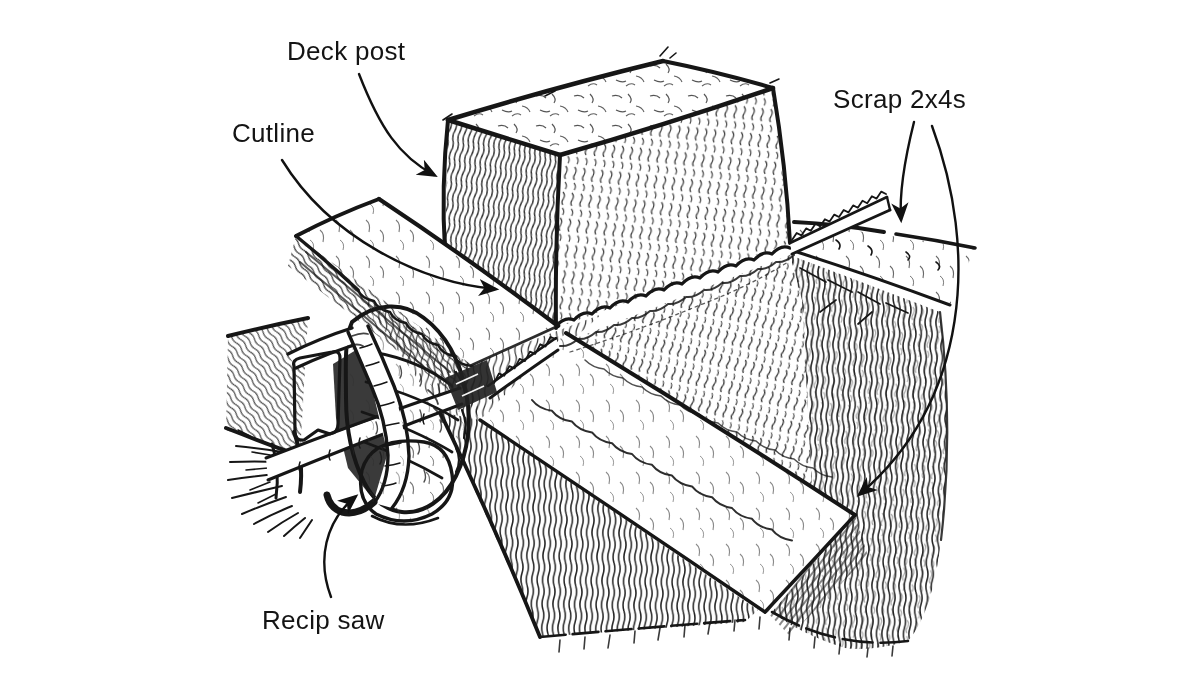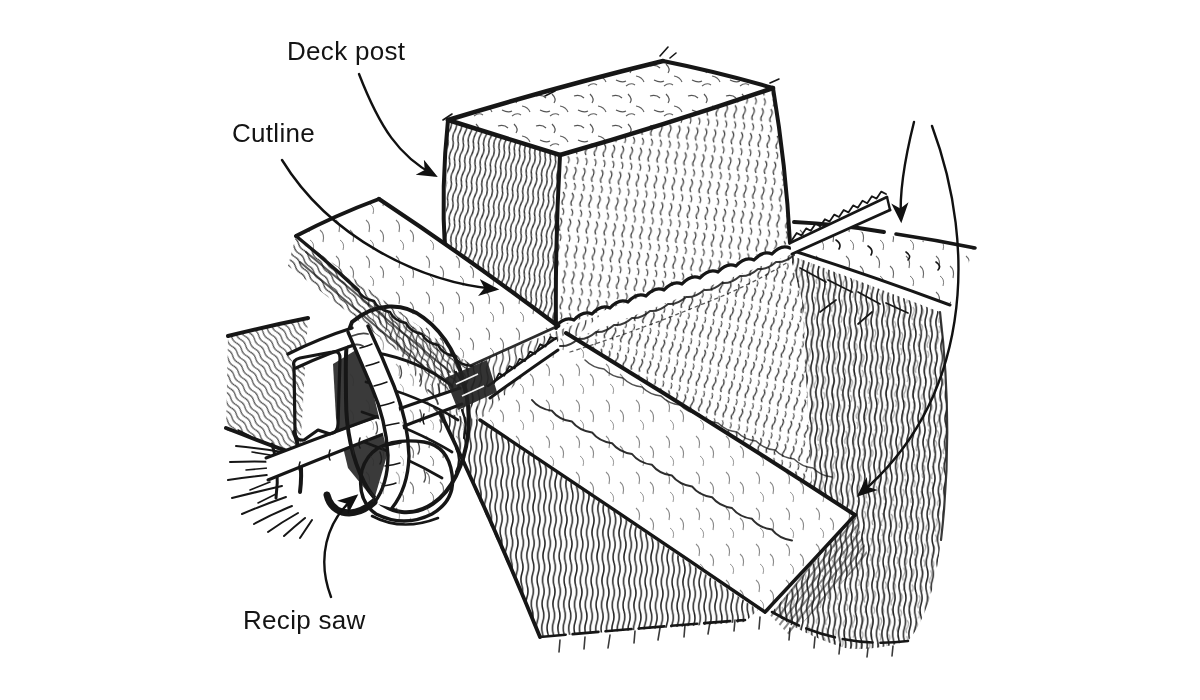--- a/index.html
+++ b/index.html
@@ -213,14 +213,15 @@
     <path class="arrow" marker-end="url(#ah)" d="M359,74 C380,128 399,156 434,175"></path>
     <path class="arrow" marker-end="url(#ah)" d="M282,160 C330,238 420,282 495,289"></path>
     <path class="arrow" marker-end="url(#ah)" d="M914,122 C905,158 899,190 901,219"></path>
     <path class="arrow" marker-end="url(#ah)" d="M932,126 C978,250 970,400 860,494"></path>
     <path class="arrow" marker-end="url(#ah)" d="M331,597 C317,560 325,522 355,497"></path>
   </g>
 </svg>
 
   <div class="fig-label" style="left:287px;top:38px;">Deck post</div>
   <div class="fig-label" style="left:232px;top:120px;">Cutline</div>
-  <div class="fig-label" style="left:243px;top:607px;">Recip saw</div>
+  <div class="fig-label" style="left:833px;top:86px;">Scrap 2x4s</div>
+  <div class="fig-label" style="left:262px;top:607px;">Recip saw</div>
 </div>
 
 </body></html>

